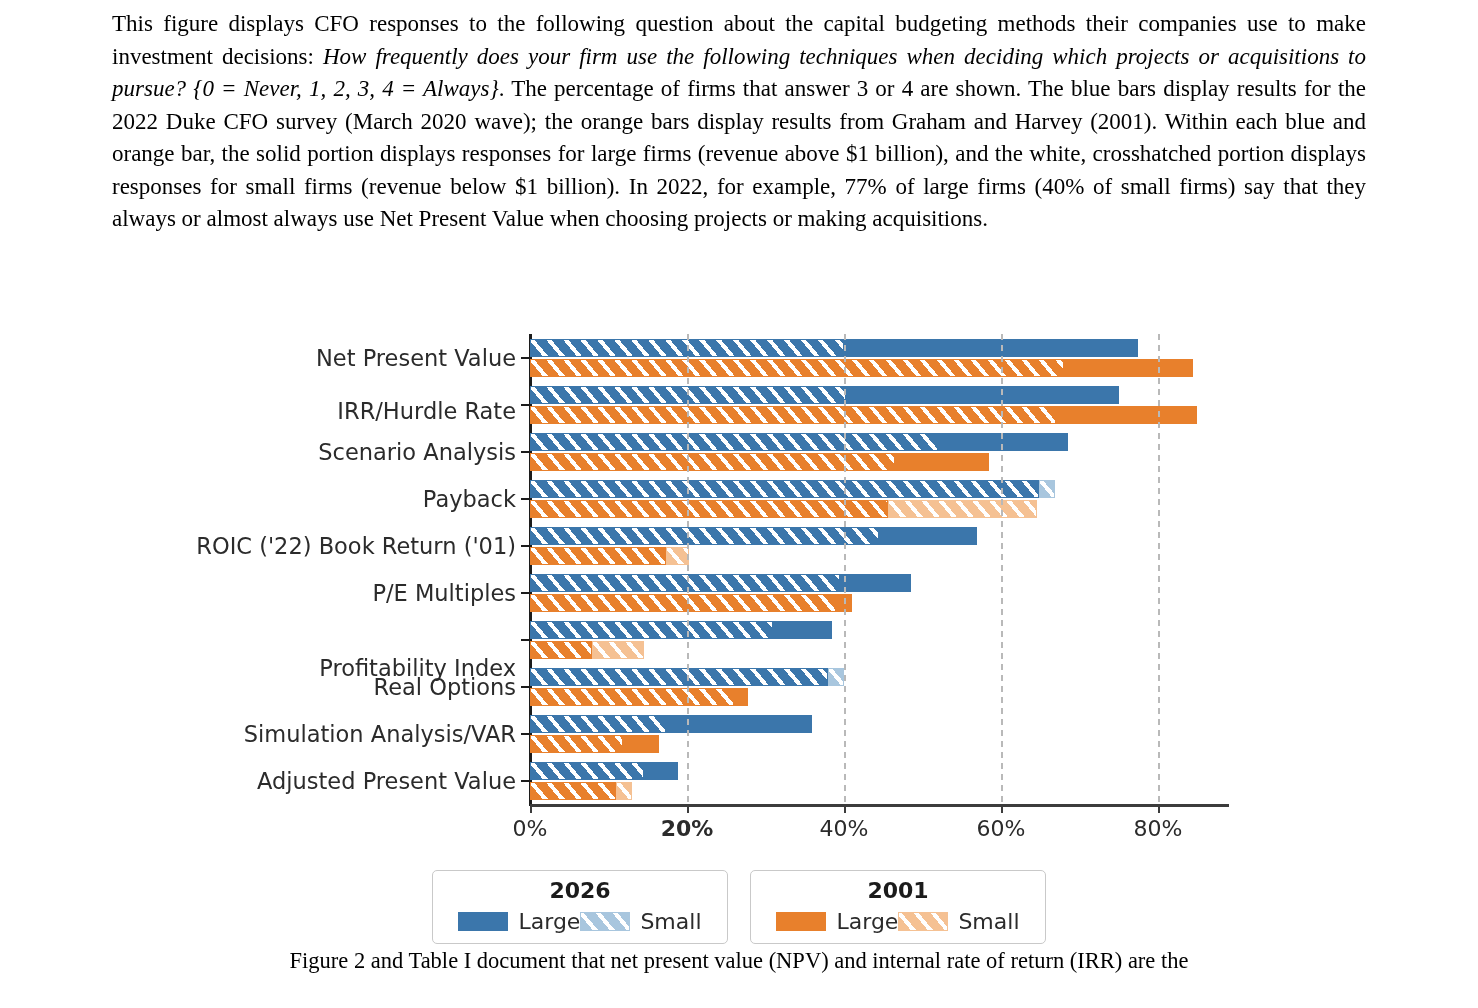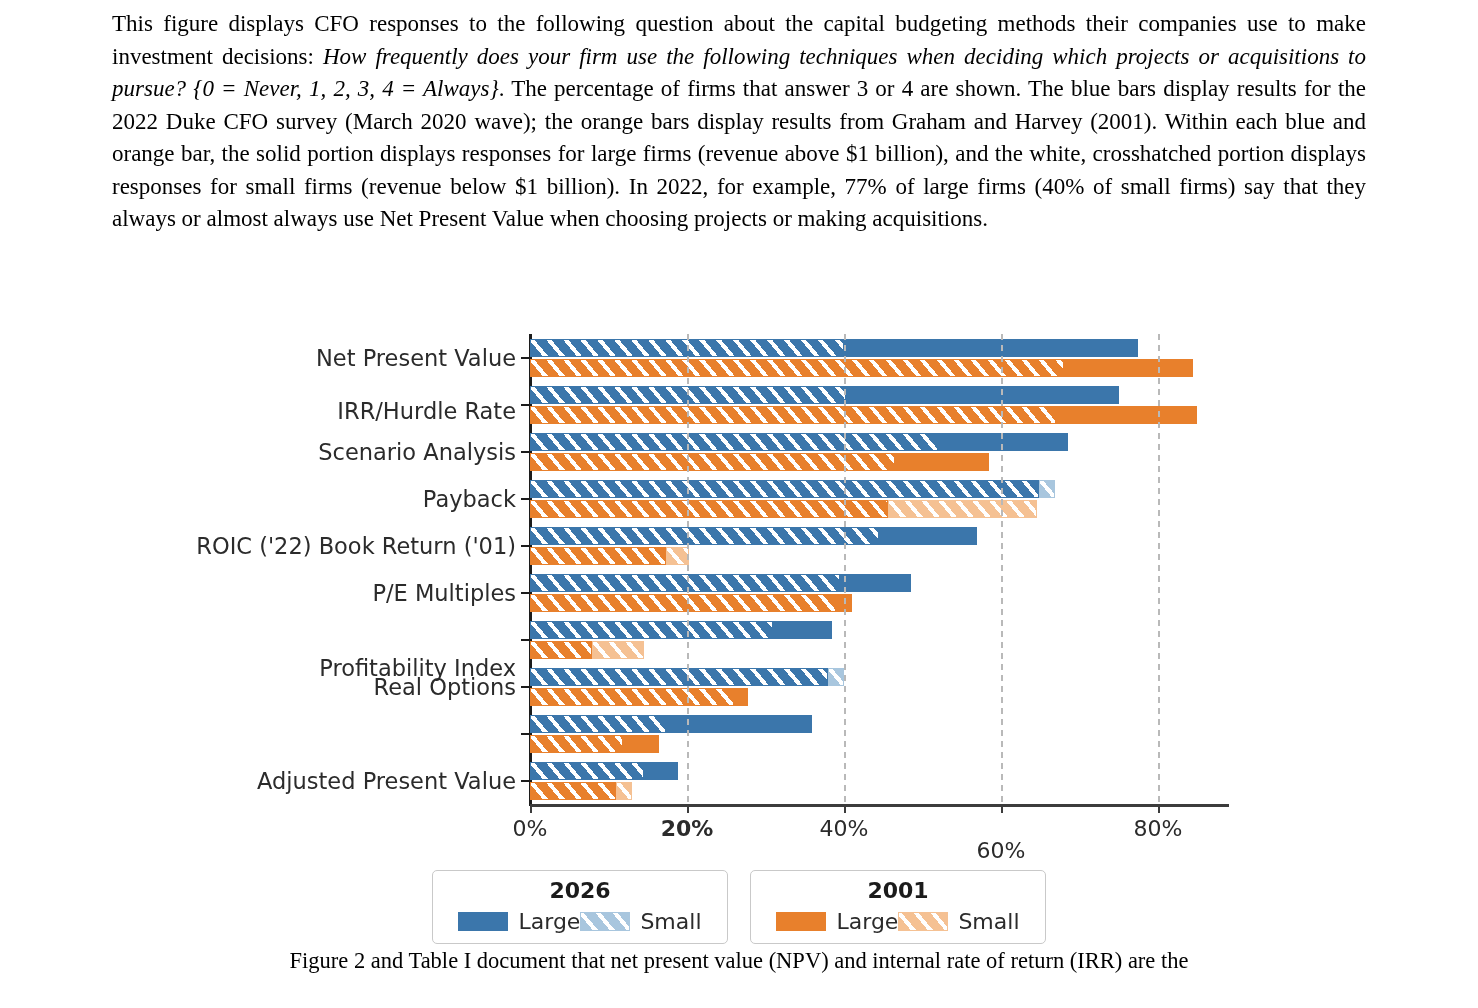--- a/index.html
+++ b/index.html
@@ -250,20 +250,21 @@
         <div class="ylabel" style="top: 352.5px;">Real Options</div>
         <div class="barrow" style="top: 333.5px; width: 628px;">
           <div class="bar-seg hatch-blue" style="left: 0px; width: 298.3px;"></div>
           <div class="bar-seg hatch-blue-light" style="left: 298.3px; width: 15.7px;"></div>
         </div>
         <div class="barrow" style="top: 353.5px; width: 628px;">
           <div class="bar-seg hatch-orange" style="left: 0px; width: 204.1px;"></div>
           <div class="bar-seg solid-orange" style="left: 204.1px; width: 14.13px;"></div>
         </div>
         <div class="ytick" style="top: 398.5px;"></div>
+        <div class="ylabel" style="top: 399.5px;">Simulation Analysis/VAR</div>
         <div class="barrow" style="top: 380.5px; width: 628px;">
           <div class="bar-seg hatch-blue" style="left: 0px; width: 135.805px;"></div>
           <div class="bar-seg solid-blue" style="left: 135.805px; width: 146.01px;"></div>
         </div>
         <div class="barrow" style="top: 400.5px; width: 628px;">
           <div class="bar-seg hatch-orange" style="left: 0px; width: 92.63px;"></div>
           <div class="bar-seg solid-orange" style="left: 92.63px; width: 36.11px;"></div>
         </div>
         <div class="ytick" style="top: 445.5px;"></div>
         <div class="ylabel" style="top: 446.5px;">Adjusted Present Value</div>
@@ -279,21 +280,21 @@
   <div class="xtick" style="left: 530px;"></div>
       <div class="xlabel" style="left: 530px;">0%</div>
       <div class="gridline" style="left: 687px;"></div>
       <div class="xtick" style="left: 687px;"></div>
       <div class="xlabel" style="left: 687px; font-weight: bold;">20%</div>
       <div class="gridline" style="left: 844px;"></div>
       <div class="xtick" style="left: 844px;"></div>
       <div class="xlabel" style="left: 844px;">40%</div>
       <div class="gridline" style="left: 1001px;"></div>
       <div class="xtick" style="left: 1001px;"></div>
-      <div class="xlabel" style="left: 1001px; margin-top: 22px;">60%</div>
+      <div class="xlabel" style="left: 1001px;">60%</div>
       <div class="gridline" style="left: 1158px;"></div>
       <div class="xtick" style="left: 1158px;"></div>
       <div class="xlabel" style="left: 1158px;">80%</div>
     </div>
 
   <div class="legend-row">
 
     <div class="legend-box">
       <div class="legend-title">2026</div>
       <div class="legend-items">

